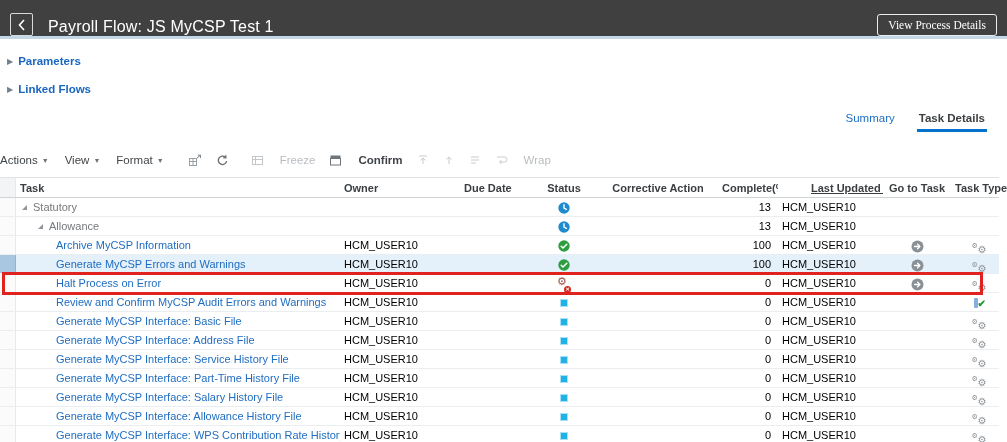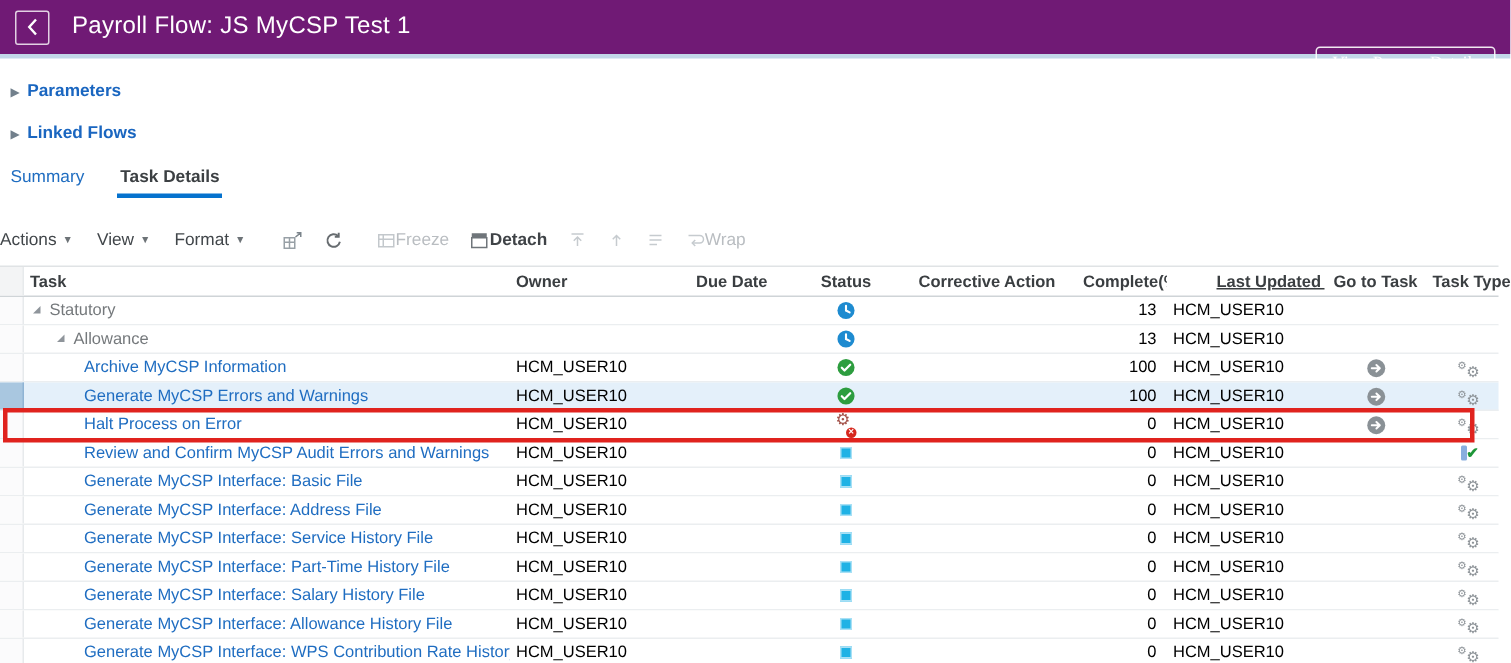--- a/index.html
+++ b/index.html
@@ -1,48 +1,48 @@
 <!DOCTYPE html>
 <html><head>
 <meta charset="utf-8">
 <style>
   * { margin:0; padding:0; box-sizing:border-box; }
   html,body { width:1007px; height:442px; overflow:hidden; background:#fff;
               font-family:"Liberation Sans", sans-serif; }
   .page { position:relative; width:1007px; height:442px; background:#fff; }
 
   
-  .appbar { display:flex; align-items:center; height:36px; background:#701a75; padding:0 10px; }
+  .appbar { display:flex; align-items:flex-end; height:36px; background:#404040; padding:0 10px; }
   .back-btn { width:23px; height:23px; border:1px solid rgba(255,255,255,.8); border-radius:2px;
               display:flex; align-items:center; justify-content:center; cursor:pointer; background:transparent; }
   .appbar-title { margin-left:15px; color:#fff; font-size:16px; letter-spacing:.2px; }
   .appbar-spacer { flex:1; }
   .vpd-btn { border:1px solid rgba(255,255,255,.9); border-radius:3px; background:transparent;
              color:#fff; font-size:11.5px; padding:4px 10px; cursor:pointer; font-family:Liberation Serif, serif;margin-top:48px; }
   .appbar-strip { height:3px; background:#c2d7e8; }
 
   
   .section-line { margin:16px 0 0 7px; display:flex; align-items:center; }
   .section-line .arrow { color:#72808c; font-size:8px; margin-right:5px; }
   .section-line .lbl { color:#1a66c0; font-size:11.5px; font-weight:bold; cursor:pointer; }
 
   
-  .tabs { display:flex; margin:15px 0 0 5px; align-items:flex-end; }
+  .tabs { display:flex; margin:15px 0 0 5px; align-items:flex-end;justify-content:flex-end; }
   .tab { font-size:11.5px; padding:2px 2px 5px 2px; margin-right:20px; cursor:pointer;
          border-bottom:3px solid transparent; }
   .tab.inactive { color:#1f6dc1; }
   .tab.active { color:#3c4043; font-weight:bold; border-bottom-color:#0572ce; }
 
   
   .toolbar { display:flex; align-items:center; height:24px; margin-top:16px; 
              font-size:11.5px; color:#41464a; }
   .tb-menu { display:flex; align-items:center; margin-right:16px; cursor:pointer; }
   .tb-menu .caret { font-size:7px; color:#6d7377; margin-left:4px; }
   .tb-icon-btn { display:flex; align-items:center; margin-right:14px; cursor:pointer; }
-  .tb-btn { display:flex; align-items:center; gap:0; margin-right:14px; cursor:pointer; }
+  .tb-btn { display:flex; align-items:center; gap:16px; margin-right:14px; cursor:pointer; }
   .tb-btn .t-en { color:#3f4347; }
   .tb-btn .t-dis { color:#b9bdc1; }
   .tb-gap { width:8px; }
 
   
   .tbl { margin-top:5px; }
   .grid-row { display:grid; grid-template-columns:16px 324px 120px 70px 68px 120px 60px 105px 68px 56px;
               width:999px; }
   .thead { border-top:1px solid #e0e3e5; border-bottom:1px solid #cfd4d7; height:21px; }
   .thead .cell { font-weight:bold; color:#3a3e41; line-height:20px; }
@@ -143,21 +143,21 @@
         <rect x="1.5" y="2.5" width="10" height="8" fill="none" stroke="#c3c8cc"></rect>
         <path d="M4.5 2.5v8M1.5 5.5h10" stroke="#c3c8cc"></path>
       </svg>
       <span class="t-dis">Freeze</span>
     </div>
     <div class="tb-btn">
       <svg width="13" height="13" viewBox="0 0 13 13">
         <rect x="1.5" y="1.5" width="10" height="3" fill="#6f757a"></rect>
         <rect x="1.5" y="4.5" width="10" height="6.5" fill="none" stroke="#6f757a"></rect>
       </svg>
-      <span class="t-en" style="font-weight:bold">Detach</span>
+      <span class="t-en" style="font-weight:bold">Confirm</span>
     </div>
     <div class="tb-icon-btn">
       <svg width="12" height="12" viewBox="0 0 12 12">
         <path d="M2 2h8" stroke="#c6cbcf"></path>
           <path d="M6 10V4M3.5 6.5 6 4l2.5 2.5" stroke="#c6cbcf" fill="none"></path>
       </svg>
     </div>
     <div class="tb-icon-btn">
       <svg width="12" height="12" viewBox="0 0 12 12">
         <path d="M6 10V3M3.5 5.5 6 3l2.5 2.5" stroke="#c6cbcf" fill="none"></path>

